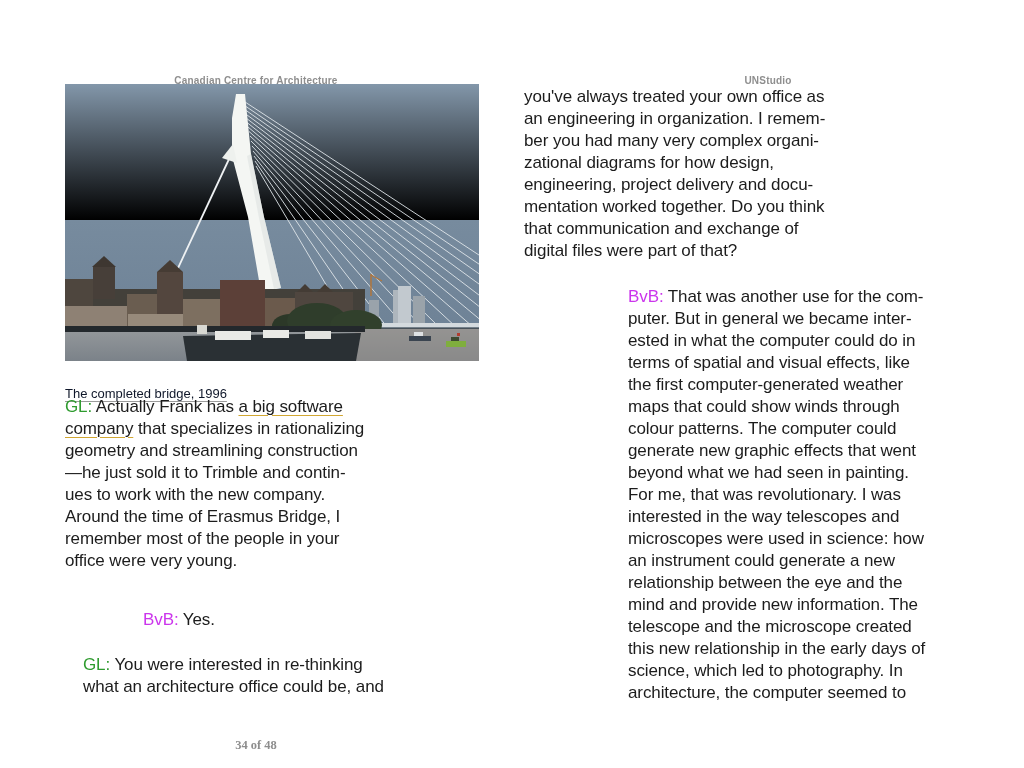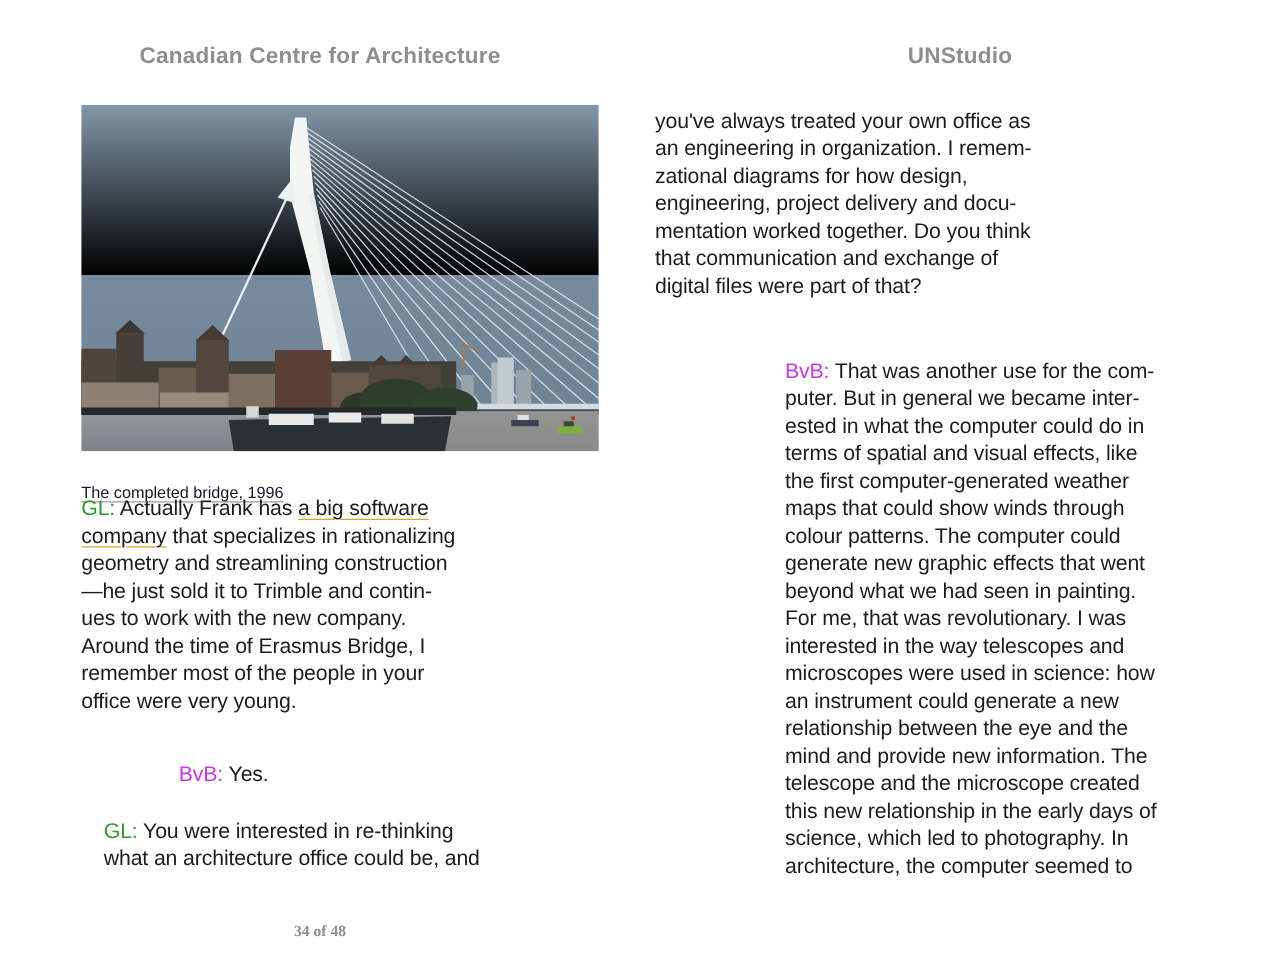--- a/index.html
+++ b/index.html
@@ -1,19 +1,19 @@
 <!DOCTYPE html>
 <html><head>
 <meta charset="utf-8">
 <style>
   html,body{margin:0;padding:0;background:#ffffff;}
   .canvas{position:relative;width:1024px;height:768px;background:#ffffff;overflow:hidden;
           font-family:"Liberation Sans","DejaVu Sans",sans-serif;color:#1c1c1c;}
-  .runhead{position:absolute;width:512px;text-align:center;font-size:18px;font-weight:bold;
-           color:#8e8e8e;letter-spacing:.2px;}
+  .runhead{position:absolute;width:512px;text-align:center;font-size:10px;font-weight:bold;
+           color:#8e8e8e;letter-spacing:.2px;margin-top:41px;}
   .runfoot{position:absolute;width:512px;text-align:center;font-size:12.5px;font-weight:bold;
            color:#8e8e8e;}
   .figure{position:absolute;left:65px;top:84px;width:414px;height:277px;}
   .figure svg{display:block;width:414px;height:277px;}
   .caption{position:absolute;left:65px;top:386px;font-size:13px;color:#0f172a;
            text-decoration:underline;text-decoration-color:#9b9b9b;text-underline-offset:3px;
            text-decoration-thickness:1px;}
   .para{position:absolute;font-size:17px;line-height:22px;letter-spacing:-0.1px;}
   .line{white-space:pre;}
   .speaker-gl{color:#2e9b2e;}
@@ -148,20 +148,21 @@
       <div class="line"><span class="speaker-bvb">BvB:</span><span> Yes.</span></div>
     </div>
   <div class="para" style="left:83px;top:654px;width:352px;">
       <div class="line"><span class="speaker-gl">GL:</span><span> You were interested in re-thinking</span></div>
       <div class="line"><span>what an architecture office could be, and</span></div>
     </div>
 
   <div class="para" style="left:524px;top:86px;width:368px;">
       <div class="line"><span>you've always treated your own office as</span></div>
       <div class="line"><span>an engineering in organization. I remem-</span></div>
+      <div class="line"><span>ber you had many very complex organi-</span></div>
       <div class="line"><span>zational diagrams for how design,</span></div>
       <div class="line"><span>engineering, project delivery and docu-</span></div>
       <div class="line"><span>mentation worked together. Do you think</span></div>
       <div class="line"><span>that communication and exchange of</span></div>
       <div class="line"><span>digital files were part of that?</span></div>
     </div>
   <div class="para" style="left:628px;top:286px;width:360px;">
       <div class="line"><span class="speaker-bvb">BvB:</span><span> That was another use for the com-</span></div>
       <div class="line"><span>puter. But in general we became inter-</span></div>
       <div class="line"><span>ested in what the computer could do in</span></div>

